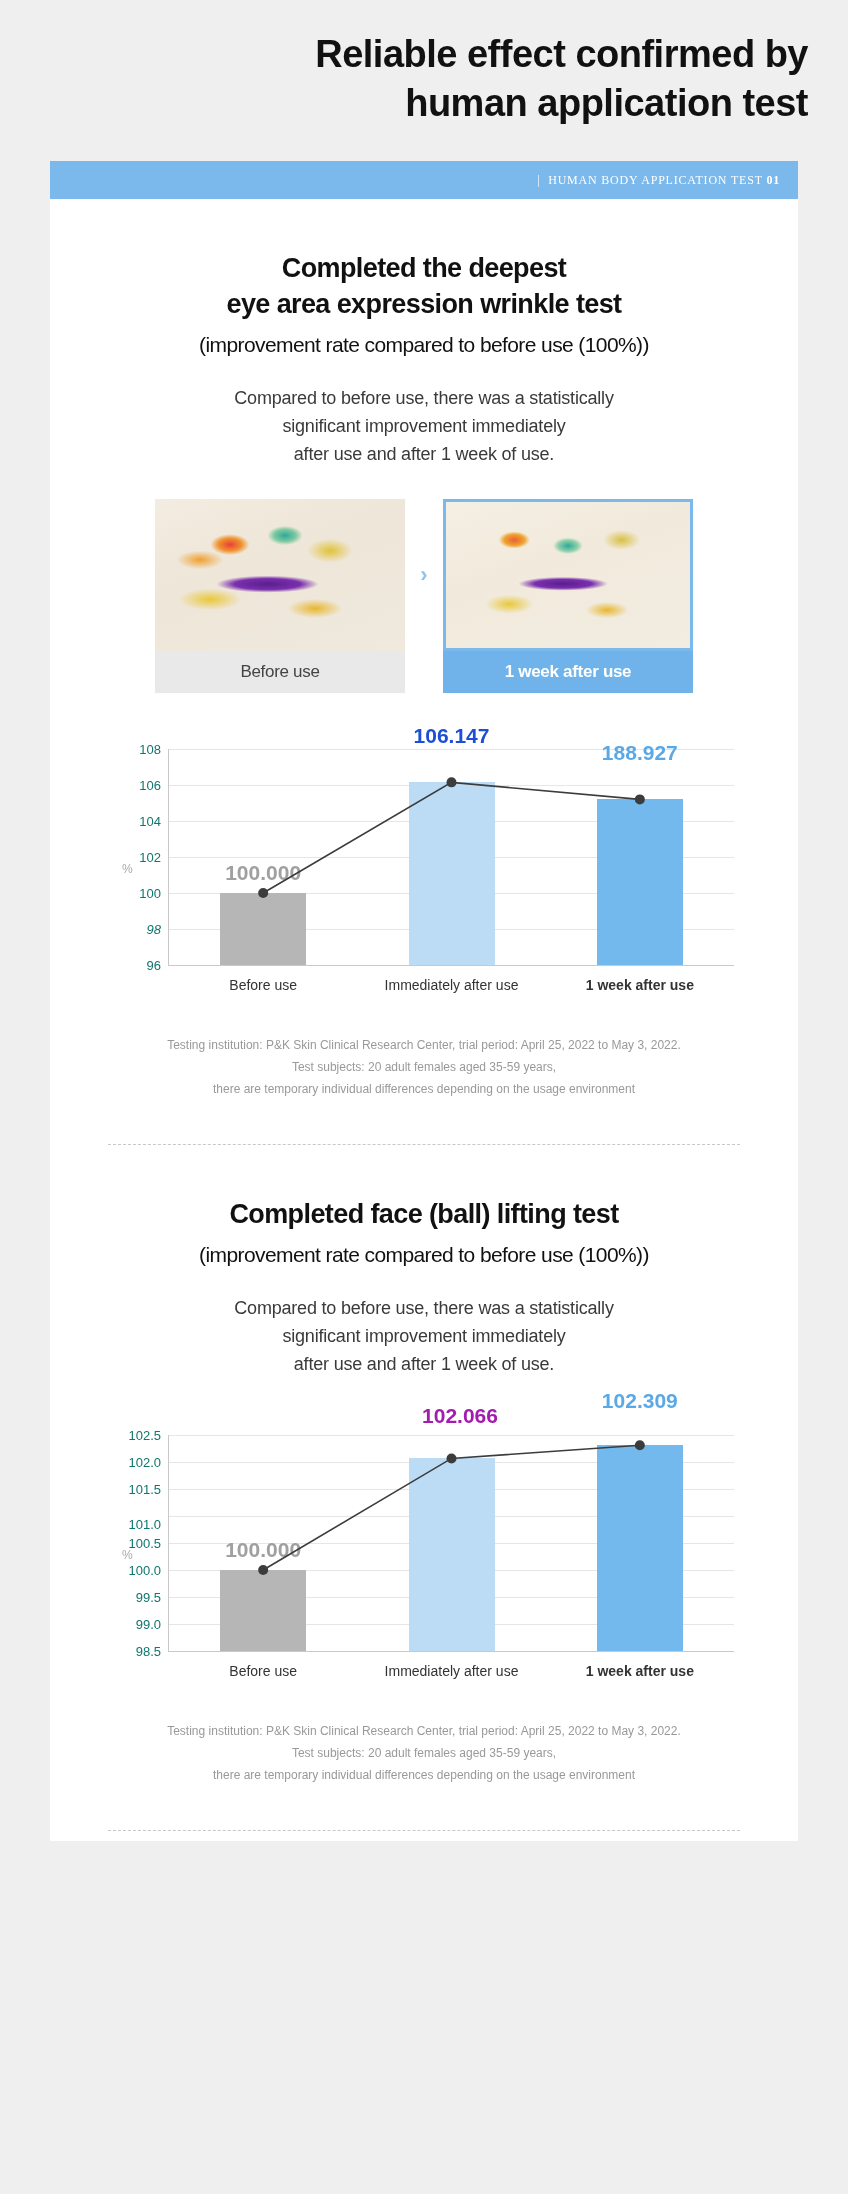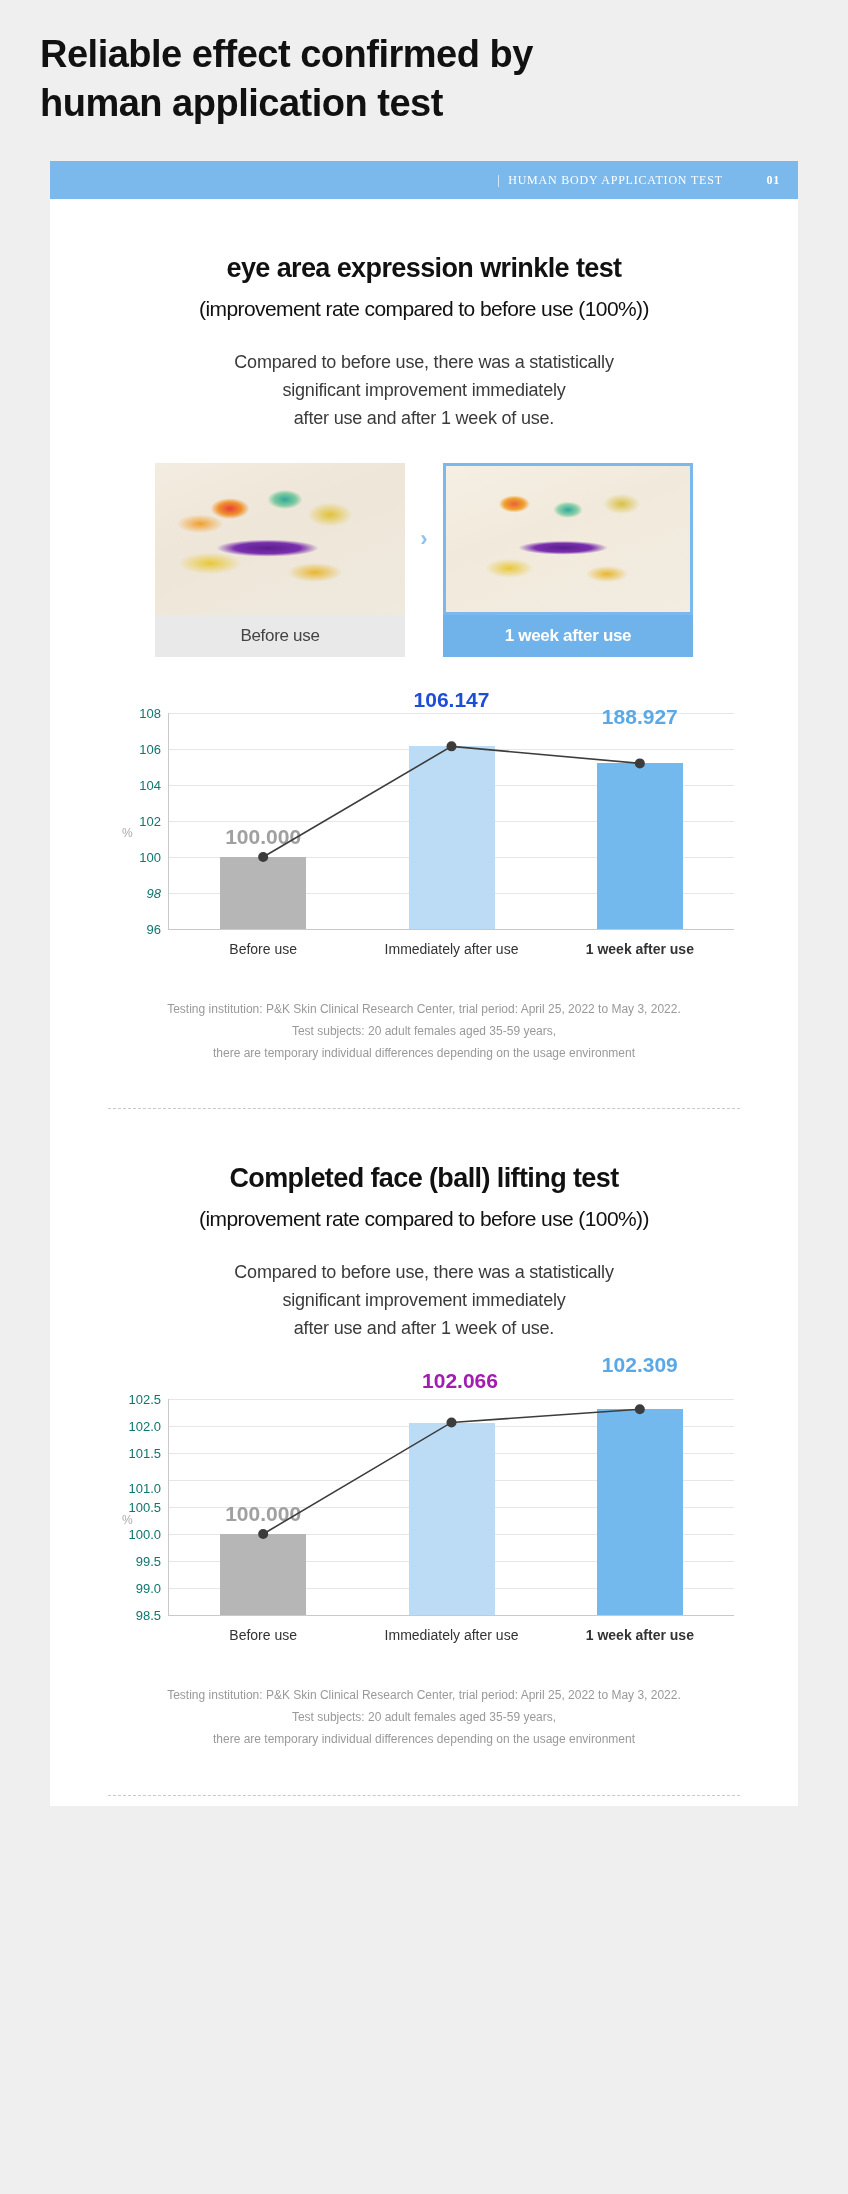--- a/index.html
+++ b/index.html
@@ -6,21 +6,21 @@
   body {
     width: 848px;
     background: #efefef;
     font-family: "Liberation Sans", sans-serif;
     color: #222;
   }
   .page { width: 848px; position: relative; }
 
   
   .main-title {
-    text-align: left;
+    text-align: right;
     padding: 30px 40px 34px;
     font-size: 38px;
     font-weight: bold;
     line-height: 1.28;
     letter-spacing: -0.5px;
     color: #111;
   }
   .main-title div { display: block; }
 
   
@@ -36,21 +36,21 @@
     align-items: center;
     justify-content: flex-end;
     padding-right: 18px;
   }
   .blue-bar .bar-text {
     color: #ffffff;
     font-size: 12px;
     letter-spacing: 0.8px;
     font-family: "Liberation Serif", serif;
   }
-  .blue-bar .bar-num { font-weight: bold; margin-left: 40px; }
+  .blue-bar .bar-num { font-weight: bold; }
 
   .section { padding: 0 24px; }
 
   .sec-title {
     text-align: center;
     font-size: 27px;
     font-weight: bold;
     line-height: 1.32;
     letter-spacing: -0.6px;
     color: #111;
@@ -221,20 +221,21 @@
       <div class="bar-text">
         <span>|</span>
         &nbsp;<span>HUMAN BODY APPLICATION TEST</span>
         <span class="bar-num">01</span>
       </div>
     </div>
 
     <div class="section">
 
       <div class="sec-title">
+        <div>Completed the deepest</div>
         <div>eye area expression wrinkle test</div>
       </div>
       <div class="sec-sub">(improvement rate compared to before use (100%))</div>
       <div class="sec-desc">
         <div>Compared to before use, there was a statistically</div>
         <div>significant improvement immediately</div>
         <div>after use and after 1 week of use.</div>
       </div>
 
       <div class="ba-wrap">

